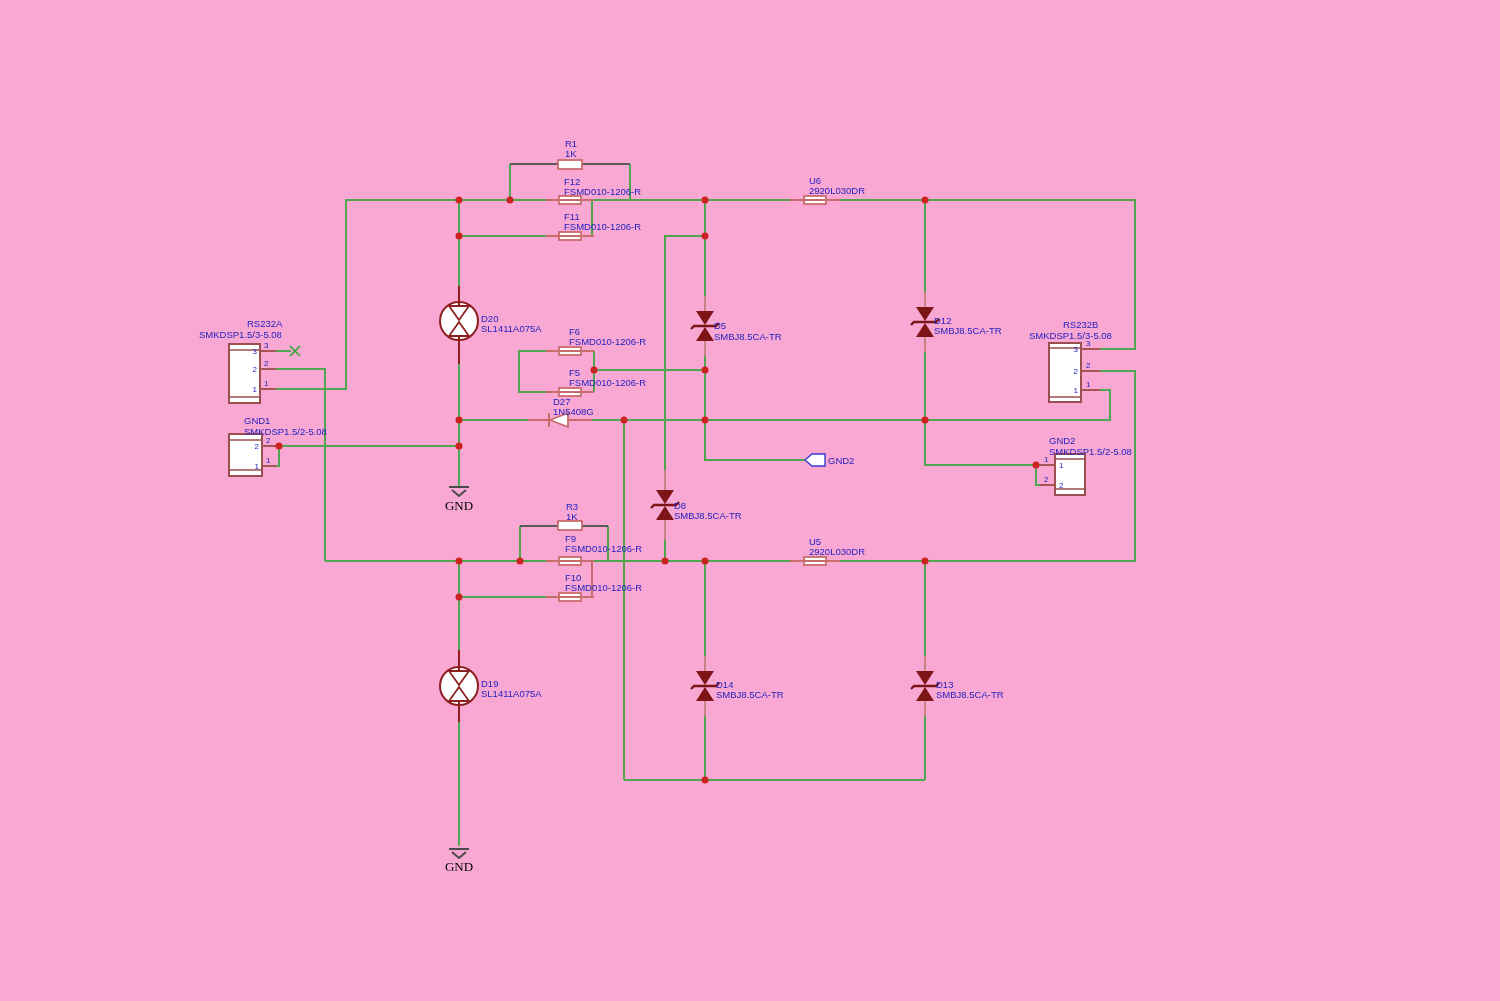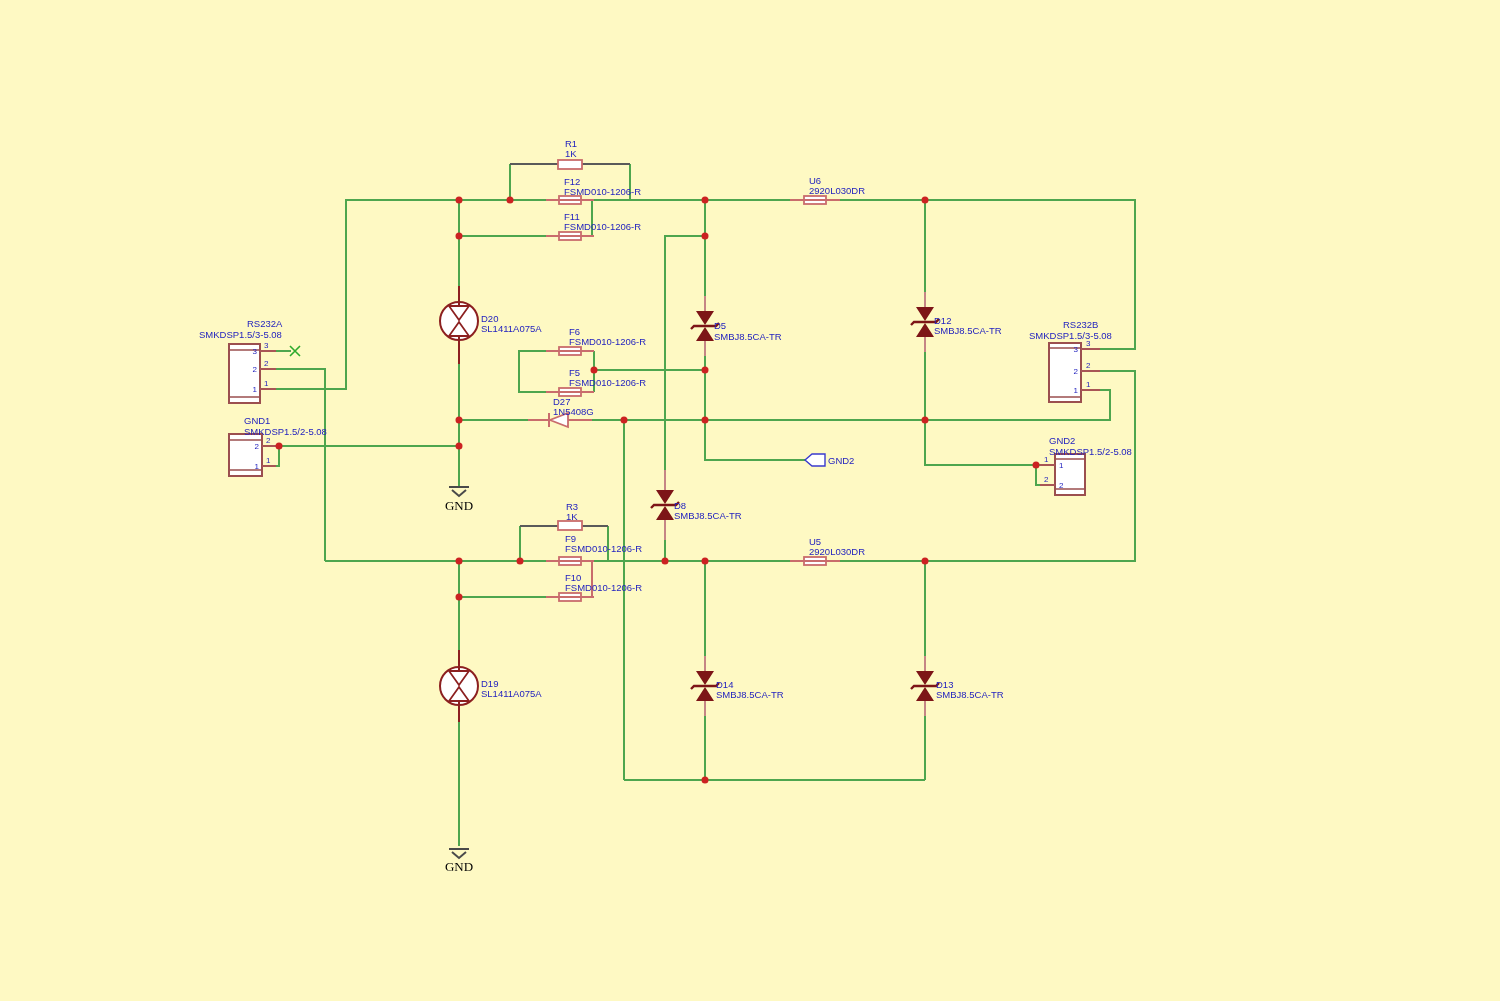--- a/index.html
+++ b/index.html
@@ -1,16 +1,16 @@
 <!DOCTYPE html>
 <html><head>
 <meta charset="utf-8">
 <style>
   html,body{margin:0;padding:0;background:#ffffff;}
-  .stage{width:1500px;height:1001px;position:relative;background:#fef9c3;overflow:hidden;}
+  .stage{width:1500px;height:1001px;position:relative;background:#f9a8d4;overflow:hidden;}
   svg{display:block;}
   svg text{font-family:"Liberation Sans",sans-serif;}
   .lbl{fill:#2323bf;font-size:9.5px;}
   .pin{fill:#2323bf;font-size:8px;}
   .gndtxt{fill:#000;font-family:"Liberation Serif",serif;font-size:13px;text-anchor:middle;}
   .wire{stroke:#4ea64e;stroke-width:2;fill:none;}
   .lead{stroke:#c96c6c;stroke-width:2;fill:none;}
   .stub{stroke:#a85555;stroke-width:2;fill:none;}
   .lampstub{stroke:#8c2020;stroke-width:2;fill:none;}
   .tvslead{stroke:#c58585;stroke-width:2;fill:none;}

